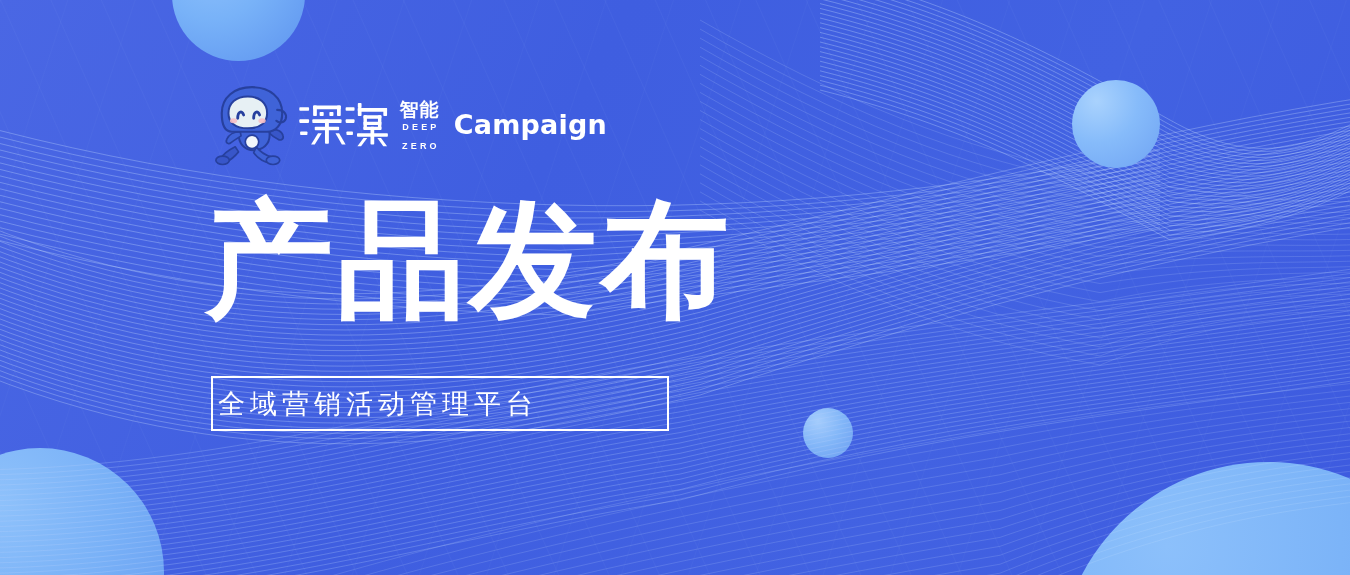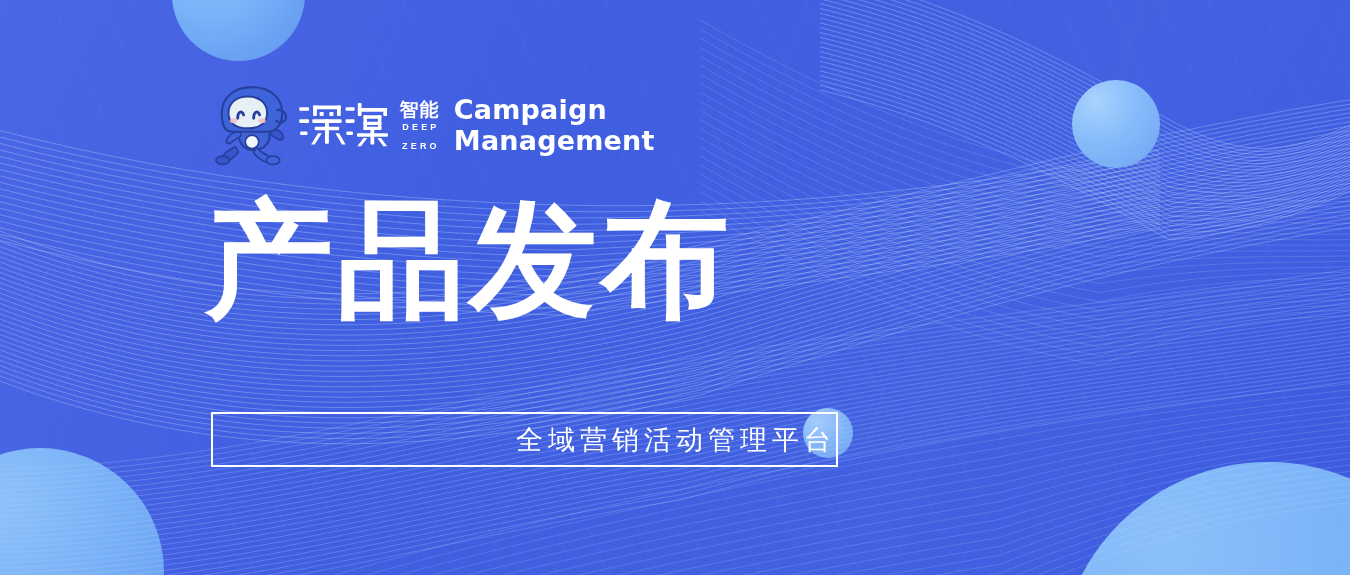--- a/index.html
+++ b/index.html
@@ -143,28 +143,27 @@
     font-family: "DejaVu Sans", "Liberation Sans", sans-serif;
     white-space: nowrap;
     text-align: center;
   }
 
   
   .subtitle-box {
     position: absolute;
     left: 211px;
     top: 376px;
-    width: 627px;
+    width: 458px;
     height: 55px;
     border: 2px solid #ffffff;
     box-sizing: border-box;
     display: flex;
     align-items: center;
-    justify-content: flex-end;
-    margin-top: 36px;
+    justify-content: flex-start;
   }
   .subtitle-text {
     color: #ffffff;
     font-size: 27px;
     font-weight: 400;
     letter-spacing: 5px;
     text-indent: 5px;
     font-family: "DejaVu Sans", "Liberation Sans", sans-serif;
     white-space: nowrap;
   }
@@ -430,21 +429,20 @@
 
         <div class="logo-sub">
           <span class="logo-sub-cn">智能</span>
           <span class="logo-sub-en">DEEP</span>
           <span class="logo-sub-en">ZERO</span>
         </div>
       </div>
 
       <div class="logo-en">
         <div>Campaign</div>
-        <div>Management</div>
       </div>
     </div>
 
     <div class="headline">产品发布</div>
 
     <div class="subtitle-box">
       <span class="subtitle-text">全域营销活动管理平台</span>
     </div>
 
   </div>

